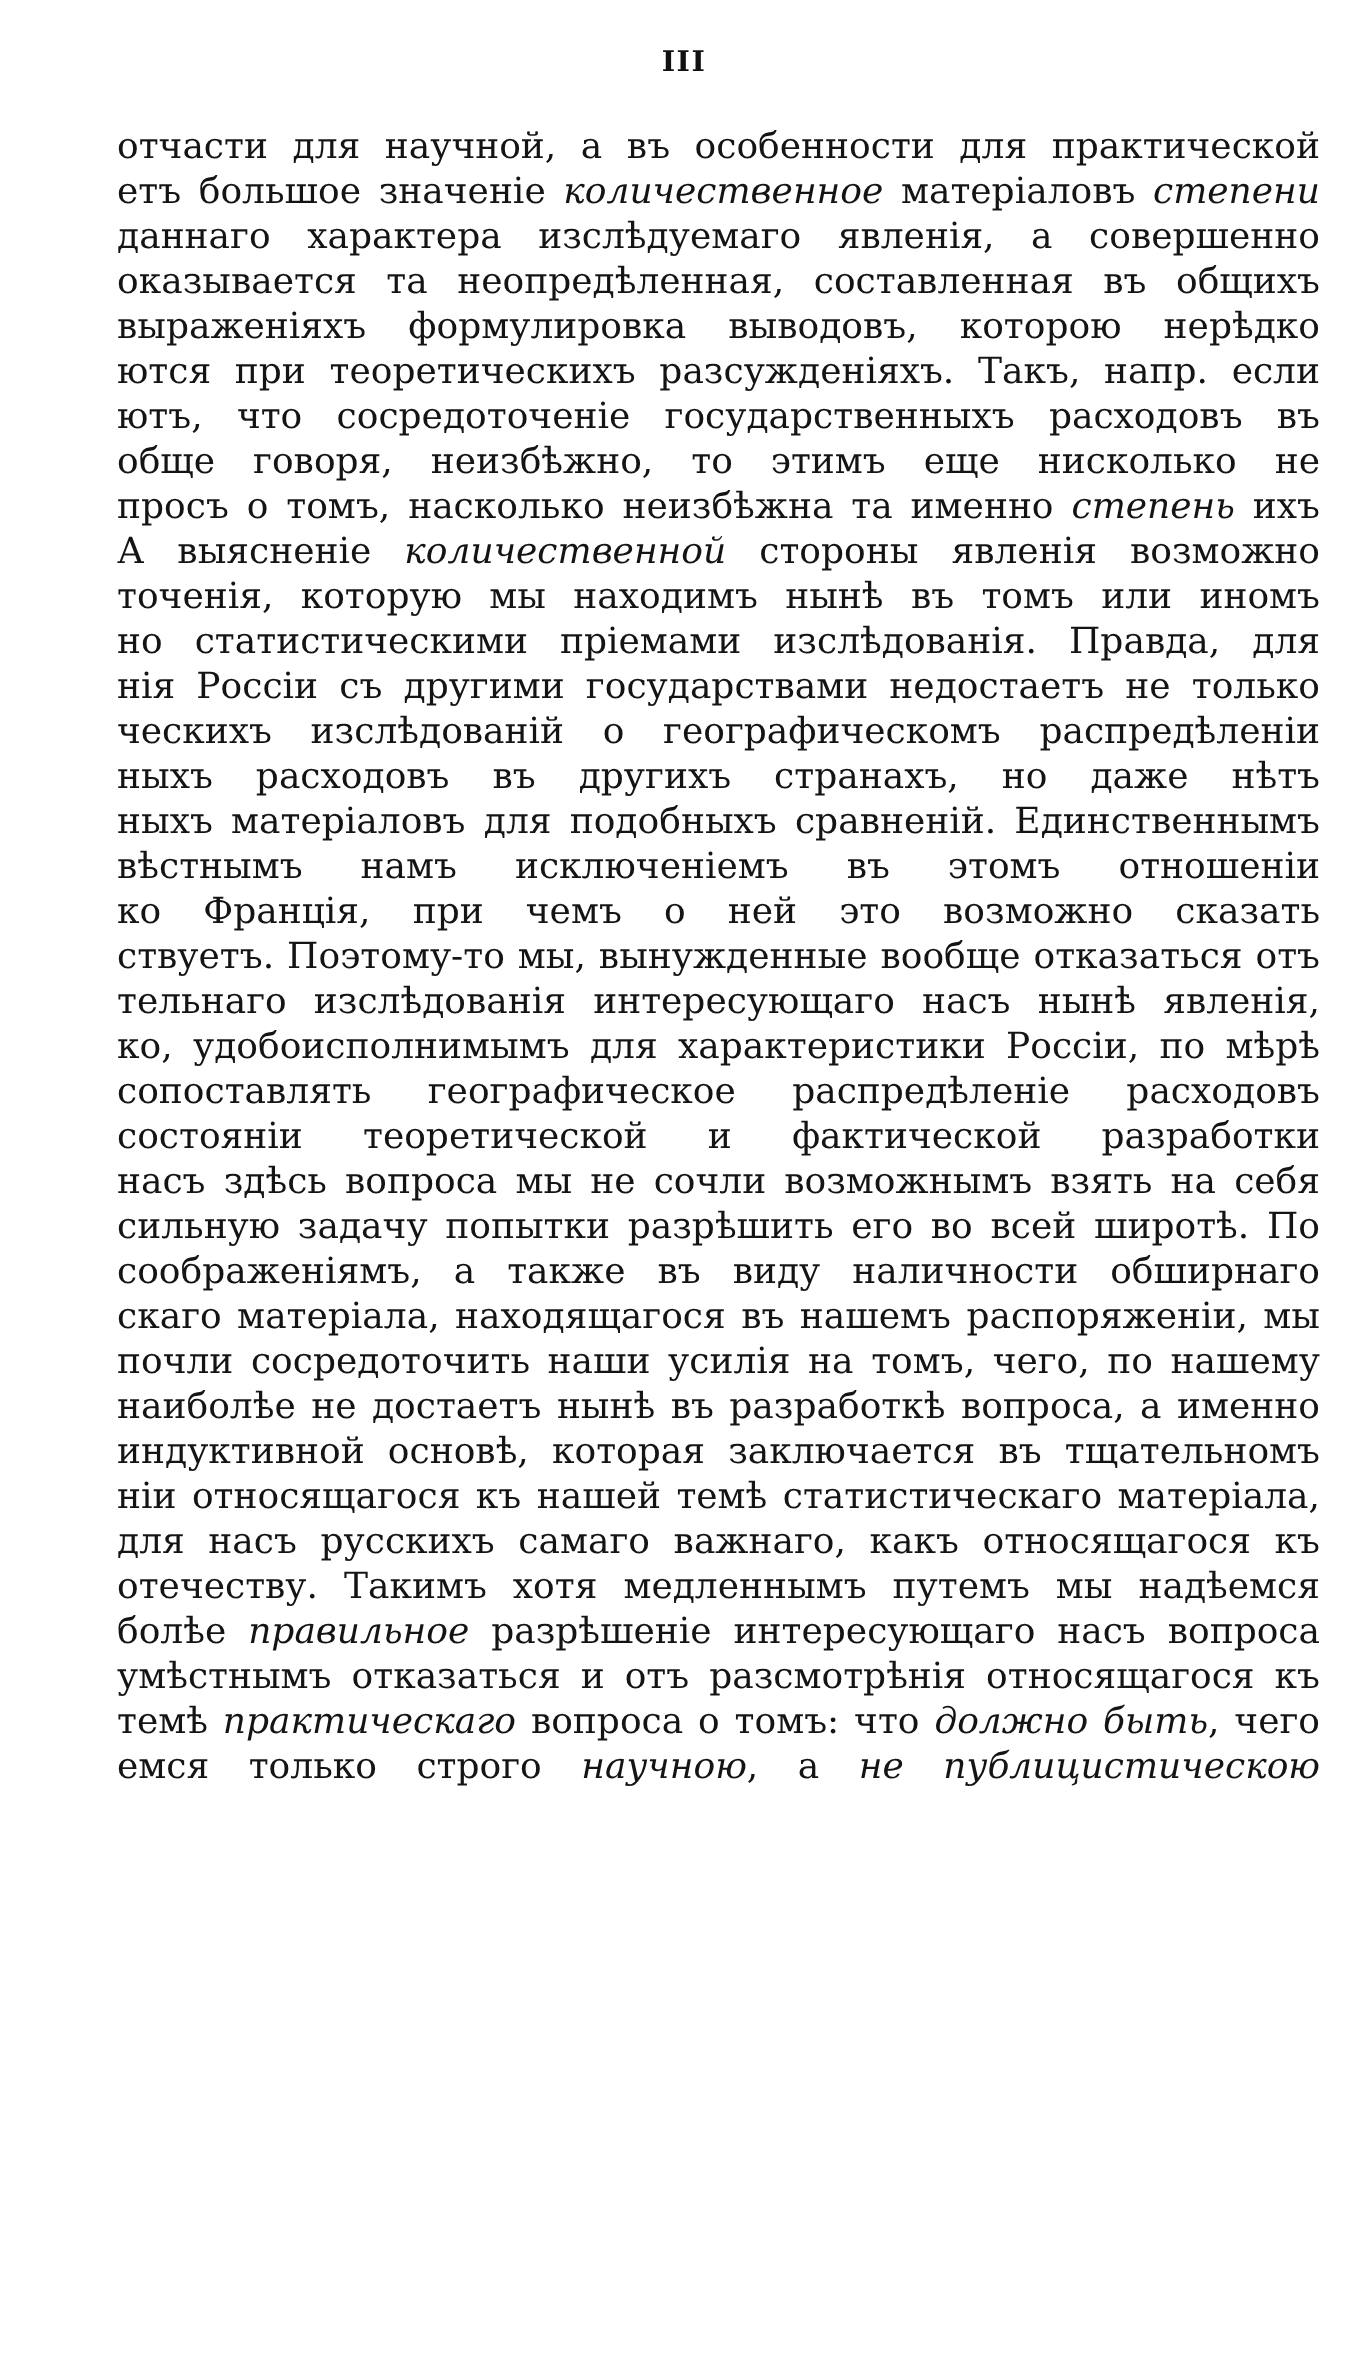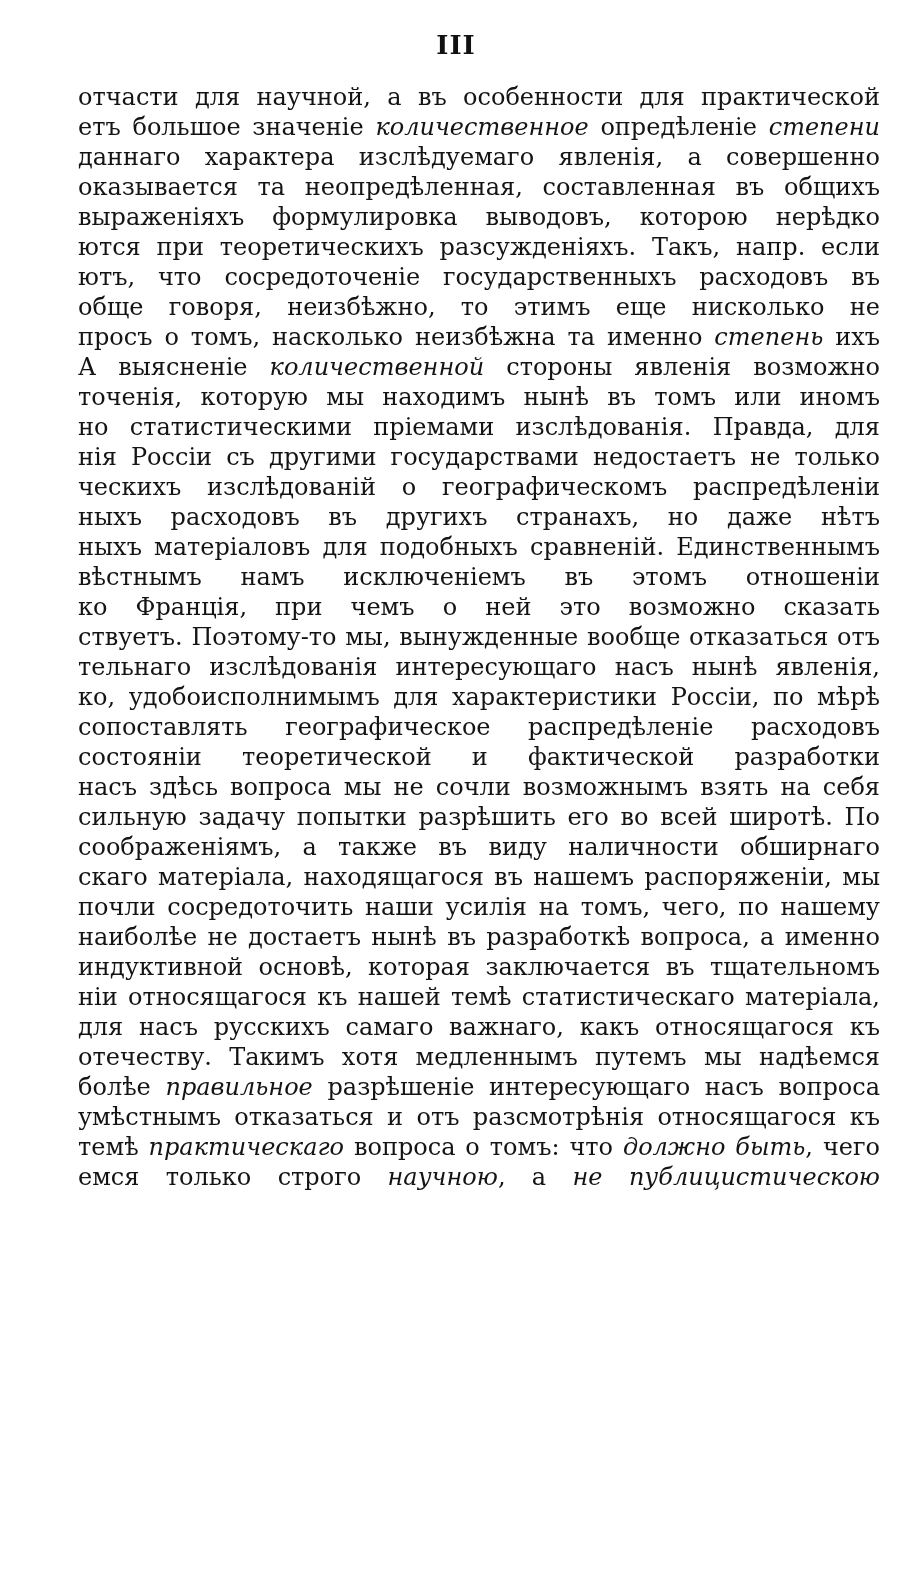--- a/index.html
+++ b/index.html
@@ -15,21 +15,21 @@
     overflow: hidden;
     font-family: "DejaVu Serif", "Liberation Serif", serif;
     color: #141414;
   }
   .page-number {
     position: absolute;
     top: 30px;
     left: 0;
     width: 100%;
     text-align: center;
-    font-size: 26px;
+    font-size: 19px;
     font-weight: bold;
     letter-spacing: 1px;
     color: #111111;
   }
   .body-text {
     position: absolute;
     top: 82px;
     left: 78px;
     width: 802px;
   }
@@ -46,21 +46,21 @@
   .line span { display: inline; }
   .line .it { font-style: italic; }
 </style>
 </head>
 <body>
 
 <div class="page">
   <div class="page-number">III</div>
   <div class="body-text">
       <div class="line"><span>отчасти для научной, а въ особенности для практической цѣли имѣ-</span></div>
-      <div class="line"><span>етъ большое значеніе </span><span class="it">количественное</span><span> опредѣленіе </span><span class="it">степени</span><span> подготовить</span></div>
+      <div class="line"><span>етъ большое значеніе </span><span class="it">количественное</span><span> матеріаловъ </span><span class="it">степени</span><span> подготовить</span></div>
       <div class="line"><span>даннаго характера изслѣдуемаго явленія, а совершенно недостаточною</span></div>
       <div class="line"><span>оказывается та неопредѣленная, составленная въ общихъ только</span></div>
       <div class="line"><span>выраженіяхъ формулировка выводовъ, которою нерѣдко ограничива-</span></div>
       <div class="line"><span>ются при теоретическихъ разсужденіяхъ. Такъ, напр. если утвержда-</span></div>
       <div class="line"><span>ютъ, что сосредоточеніе государственныхъ расходовъ въ столицѣ, во-</span></div>
       <div class="line"><span>обще говоря, неизбѣжно, то этимъ еще нисколько не рѣшается во-</span></div>
       <div class="line"><span>просъ о томъ, насколько неизбѣжна та именно </span><span class="it">степень</span><span> ихъ сосредо-</span></div>
       <div class="line"><span>А выясненіе </span><span class="it">количественной</span><span> стороны явленія возможно только имен-</span></div>
       <div class="line"><span>точенія, которую мы находимъ нынѣ въ томъ или иномъ государствѣ.</span></div>
       <div class="line"><span>но статистическими пріемами изслѣдованія. Правда, для сопоставле-</span></div>

